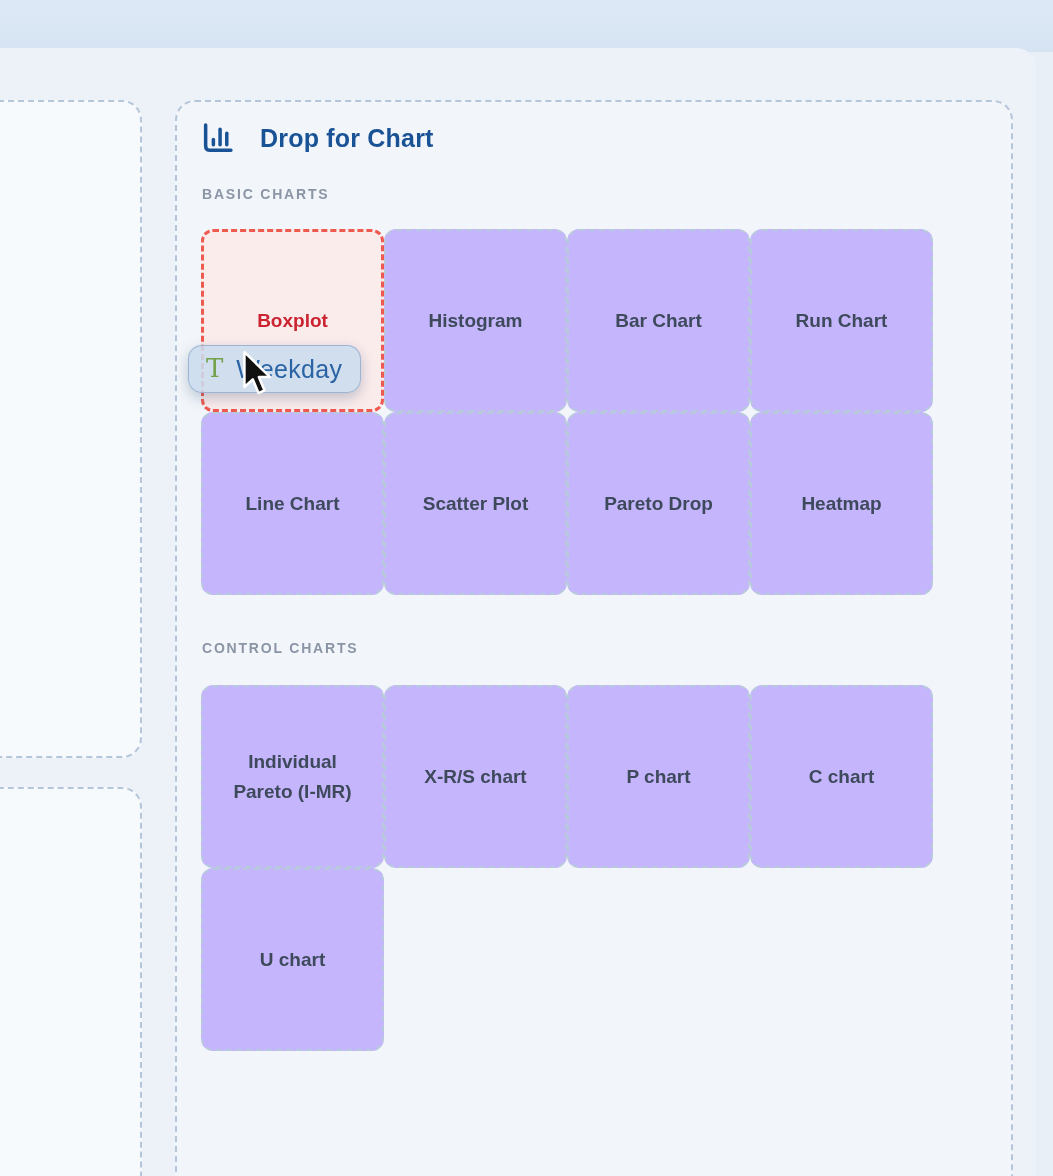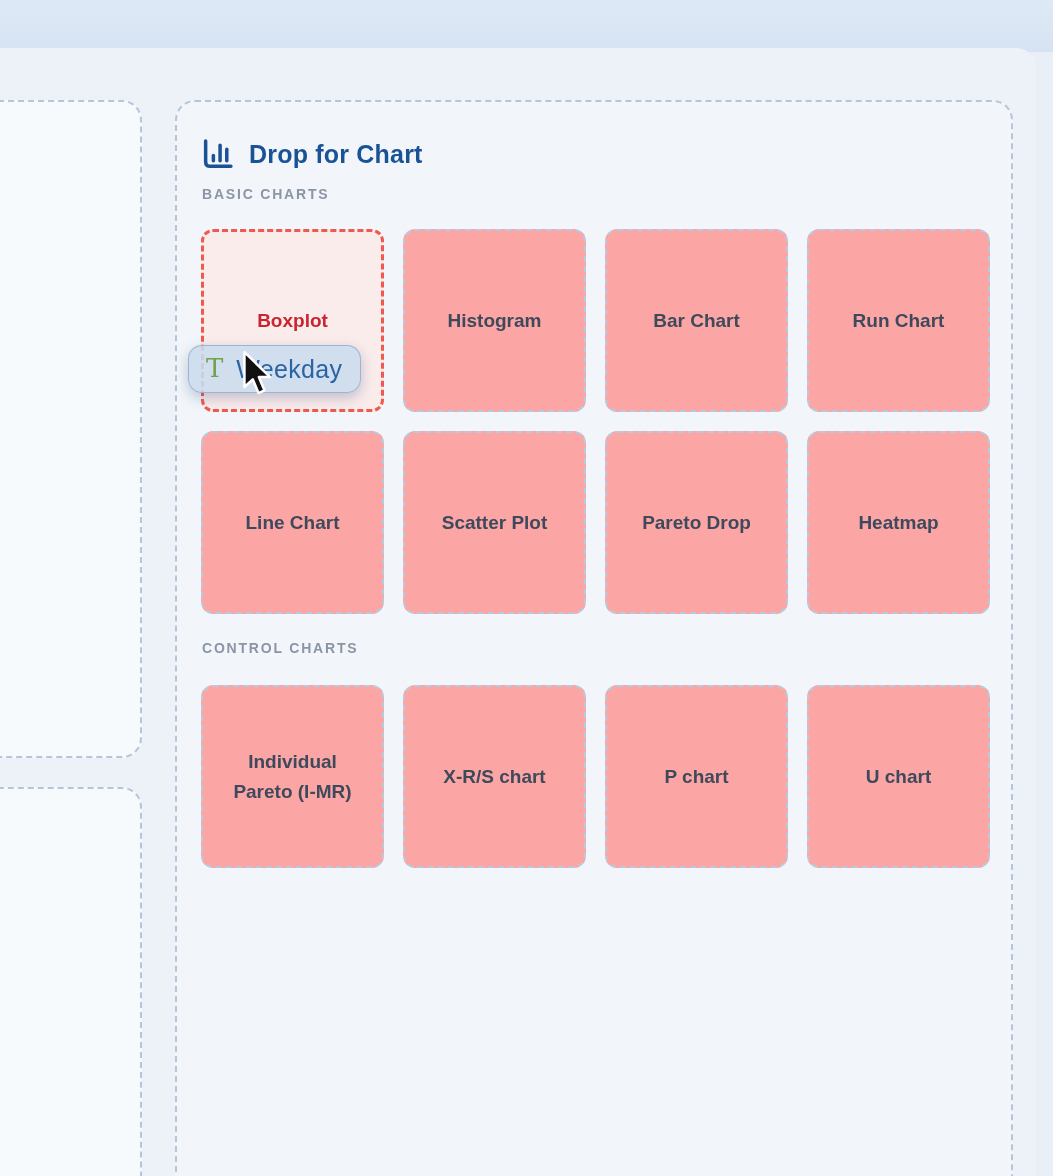--- a/index.html
+++ b/index.html
@@ -30,45 +30,45 @@
     border:2.5px dashed #b5c6da; border-radius:20px; background:#f7fafd;
   }
 
   
   .main-panel {
     position:absolute; left:175px; top:100px; width:838px; height:1120px;
     border:2.5px dashed #b5c6da; border-radius:20px;
     background:#f2f6fa;
   }
   .panel-header {
-    position:absolute; left:24px; top:36px;
-    display:flex; align-items:center; gap:15px;
+    position:absolute; left:24px; top:20px;
+    display:flex; align-items:center; gap:26px;
   }
   .panel-header svg { display:block; }
   .panel-title {
     font-size:25px; font-weight:700; color:#1a5296; letter-spacing:0.2px;
   }
   .section-label {
     position:absolute; left:25px;
     font-size:14px; font-weight:700; color:#8b95a5; letter-spacing:1.8px;
   }
   .section-label.basic   { top:84px; }
   .section-label.control { top:538px; }
 
   .tile-grid {
     position:absolute; left:24px; width:792px;
     display:grid; grid-template-columns:repeat(4,183px);
-    grid-auto-rows:183px; gap:19px;
+    grid-auto-rows:183px; 
   }
   .tile-grid.basic   { top:127px; }
   .tile-grid.control { top:583px; }
 
   .tile {
     border:2px dashed #b9c9dd; border-radius:12px;
-    background:#fca5a5;
+    background:#c4b5fd;
     display:flex; align-items:center; justify-content:center;
     text-align:center; padding:0 18px;
     font-size:19px; font-weight:700; color:#3e4a5c; line-height:1.55;
   }
   .tile.drop-target {
     border:3.5px dashed #ee5a50;
     background:#fbecec;
     color:#cb2430;
   }
 
@@ -152,20 +152,23 @@
     <div class="tile">
       <span>Individual Pareto (I-MR)</span>
     </div>
     <div class="tile">
       <span>X-R/S chart</span>
     </div>
     <div class="tile">
       <span>P chart</span>
     </div>
     <div class="tile">
+      <span>C chart</span>
+    </div>
+    <div class="tile">
       <span>U chart</span>
     </div>
   </div>
 
 </div>
 
 <div class="drag-chip">
   <span class="chip-type-icon">T</span>
   <span class="chip-label">Weekday</span>
 </div>

